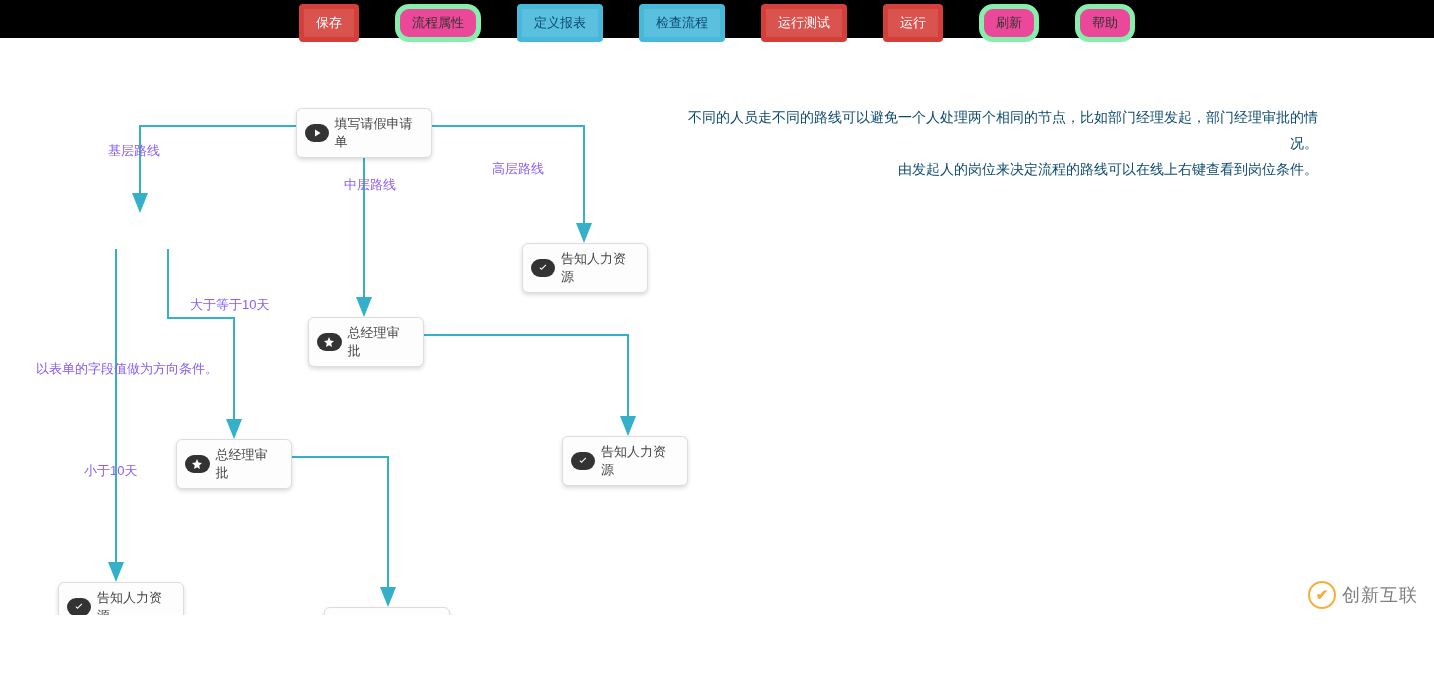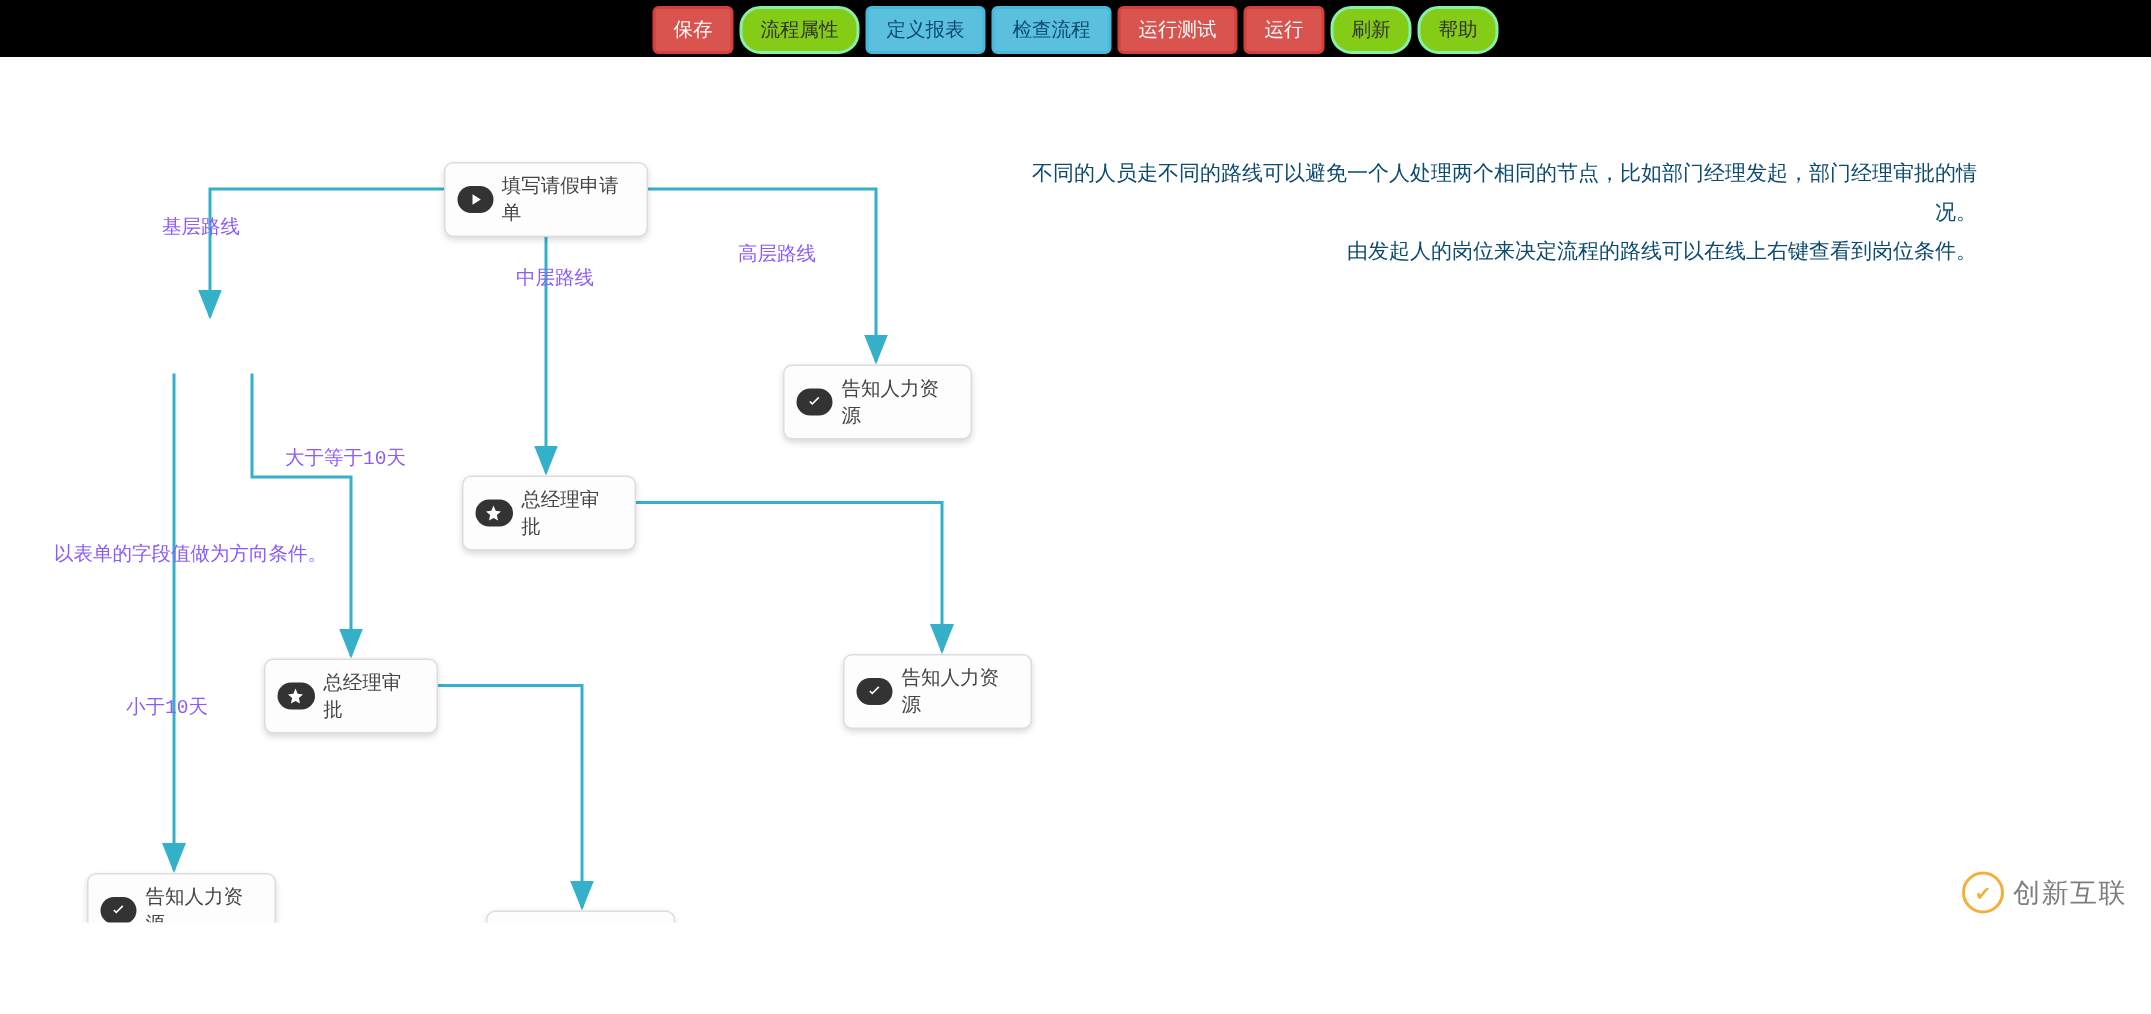--- a/index.html
+++ b/index.html
@@ -14,35 +14,34 @@
     height: 38px;
     display: flex;
     align-items: flex-start;
     justify-content: center;
     padding: 4px 0;
   }
   .btn {
     font-size: 13px;
     padding: 5px 12px;
     border-radius: 4px;
-    border: 2px solid #86efac;
-    margin: 0 2px;
+    border: 5px solid #86efac;
+    margin: 0 18px;
     cursor: pointer;
     line-height: 18px;
     color: #333;
     background: #fff;
   }
   .btn-danger { background: #d9534f; border-color: #d43f3a; color: #fff; }
   .btn-info   { background: #5bc0de; border-color: #46b8da; color: #0c4a6e; }
-  .btn-default{ background: #84cc16; border-radius: 14px; }
+  .btn-default{ background: #ec4899; border-radius: 14px; }
   .canvas {
     position: relative;
     width: 1434px;
     height: 577px;
-    font-family: Liberation Mono, monospace;
   }
   svg.connectors {
     position: absolute;
     left: 0; top: 0;
     width: 1434px; height: 638px;
     pointer-events: none;
   }
   .node {
     position: absolute;
     background: #fdfdfd;

